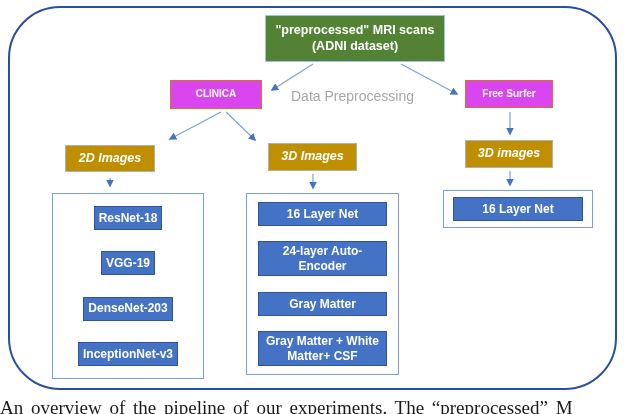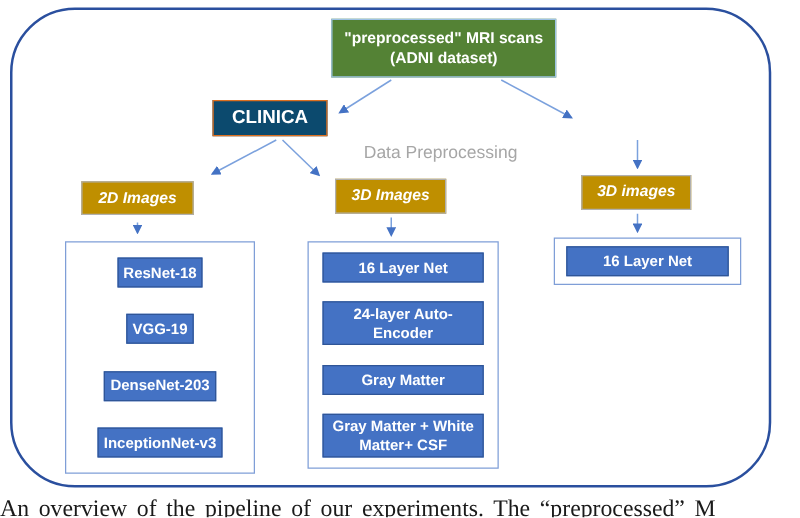--- a/index.html
+++ b/index.html
@@ -11,27 +11,26 @@
     border:2.5px solid #2a4f9e;border-radius:52px;background:transparent;
   }
 
   .arrows{position:absolute;left:0;top:0;width:640px;height:414px;pointer-events:none;}
 
   .node{
     position:absolute;display:flex;flex-direction:column;align-items:center;justify-content:center;
     color:#ffffff;font-weight:bold;text-align:center;line-height:1.25;box-sizing:border-box;
   }
   .node-green{background:#548235;border:1px solid #9dc3e6;font-size:12.5px;}
-  .node-orange{background:#0c4a6e;border:1px solid #e0redacted;border:1px solid #d9redacted;border:1px solid #dd6f1f;font-size:15px;}
+  .node-orange{background:#d946ef;border:1px solid #e0redacted;border:1px solid #d9redacted;border:1px solid #dd6f1f;font-size:10px;}
   .node-gold{background:#BF8F00;border:1px solid #b0b0b0;font-size:12.5px;font-style:italic;}
 
   .label-gray{
     position:absolute;color:#a6a6a6;font-size:14px;font-weight:normal;
     white-space:nowrap;
-    margin-top:25px;
   }
 
   .container-box{
     position:absolute;background:#ffffff;border:1.5px solid #7f9ed7;box-sizing:border-box;
     display:flex;flex-direction:column;justify-content:space-between;
   }
   .container-box .model-box{
     background:#4472C4;border:1px solid #2f5597;color:#ffffff;
     font-weight:bold;font-size:12px;text-align:center;line-height:1.2;
     display:flex;align-items:center;justify-content:center;
@@ -72,20 +71,21 @@
 
   <div class="node node-green" style="left:265px;top:15px;width:180px;height:47px;">
     <span>"preprocessed" MRI scans</span>
     <span>(ADNI dataset)</span>
   </div>
 
   <div class="node node-orange" style="left:170px;top:80px;width:92px;height:29px;">CLINICA</div>
 
   <div class="label-gray" style="left:291px;top:88px;">Data Preprocessing</div>
 
+  <div class="node node-orange" style="left:465px;top:80px;width:88px;height:28px;">Free Surfer</div>
 
   <div class="node node-gold" style="left:65px;top:145px;width:90px;height:27px;">2D Images</div>
 
   <div class="node node-gold" style="left:268px;top:143px;width:89px;height:28px;">3D Images</div>
 
   <div class="node node-gold" style="left:465px;top:140px;width:88px;height:28px;">3D images</div>
 
   <div class="container-box" style="left:52px;top:193px;width:152px;height:186px;padding:12px 12px;align-items:center;">
       <div class="model-box">ResNet-18</div>
       <div class="model-box">VGG-19</div>

